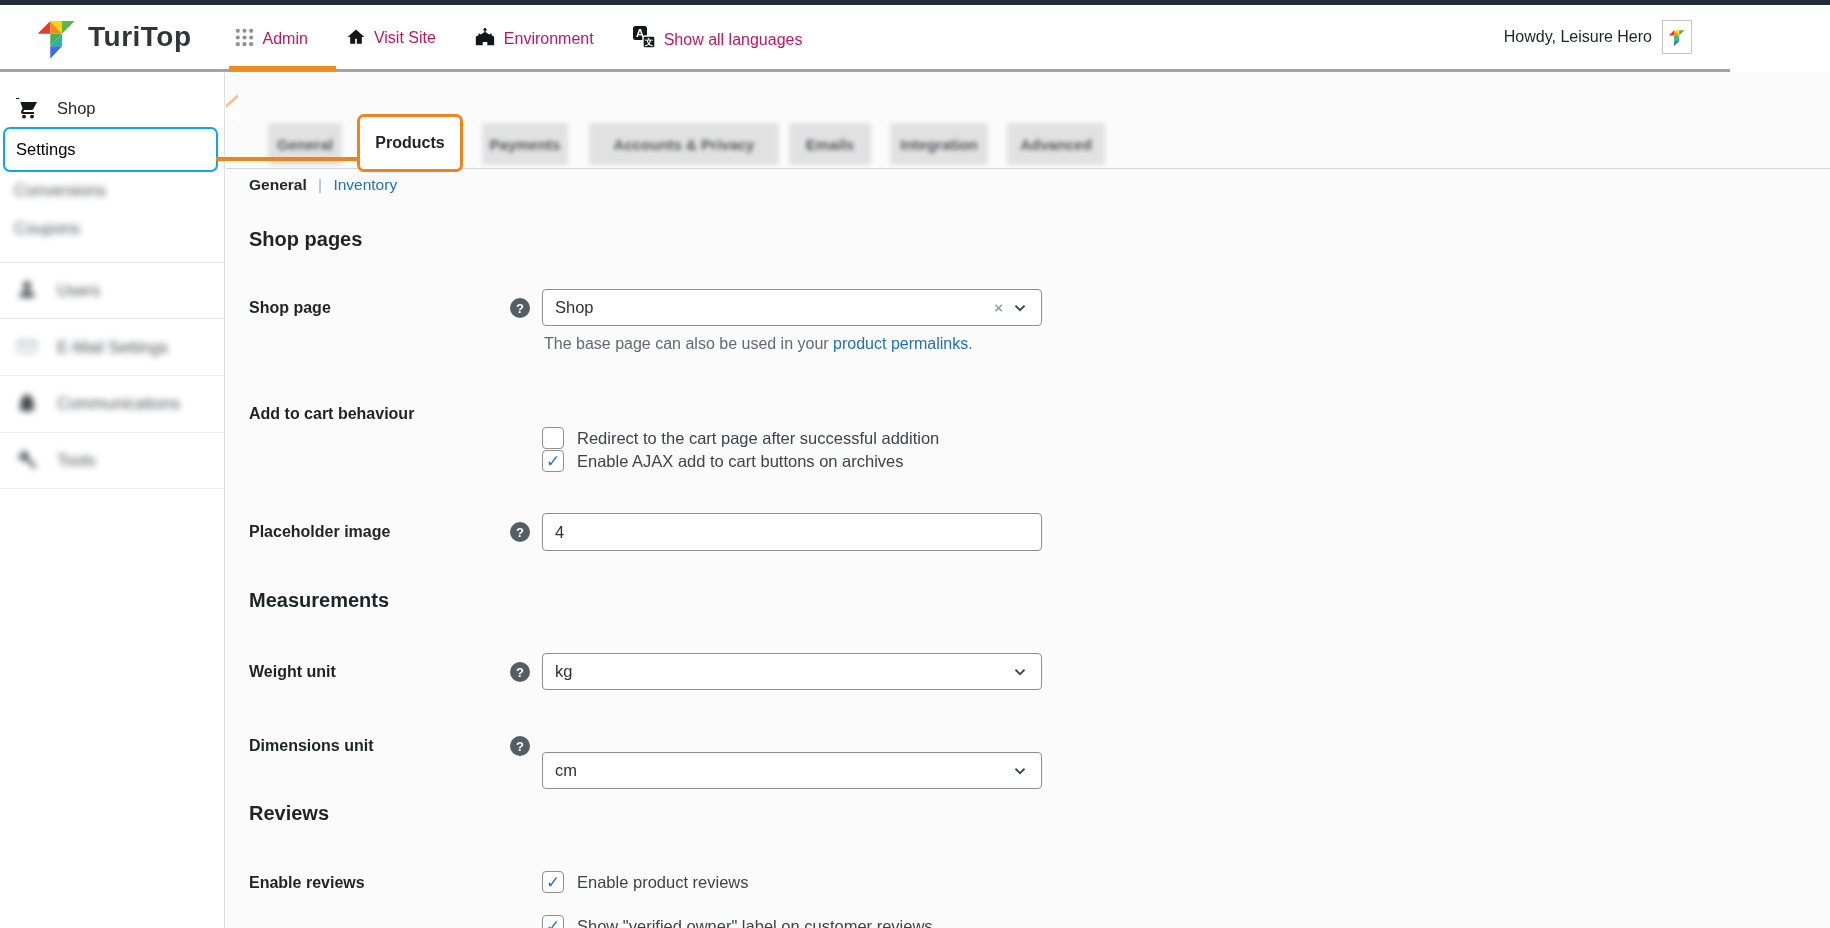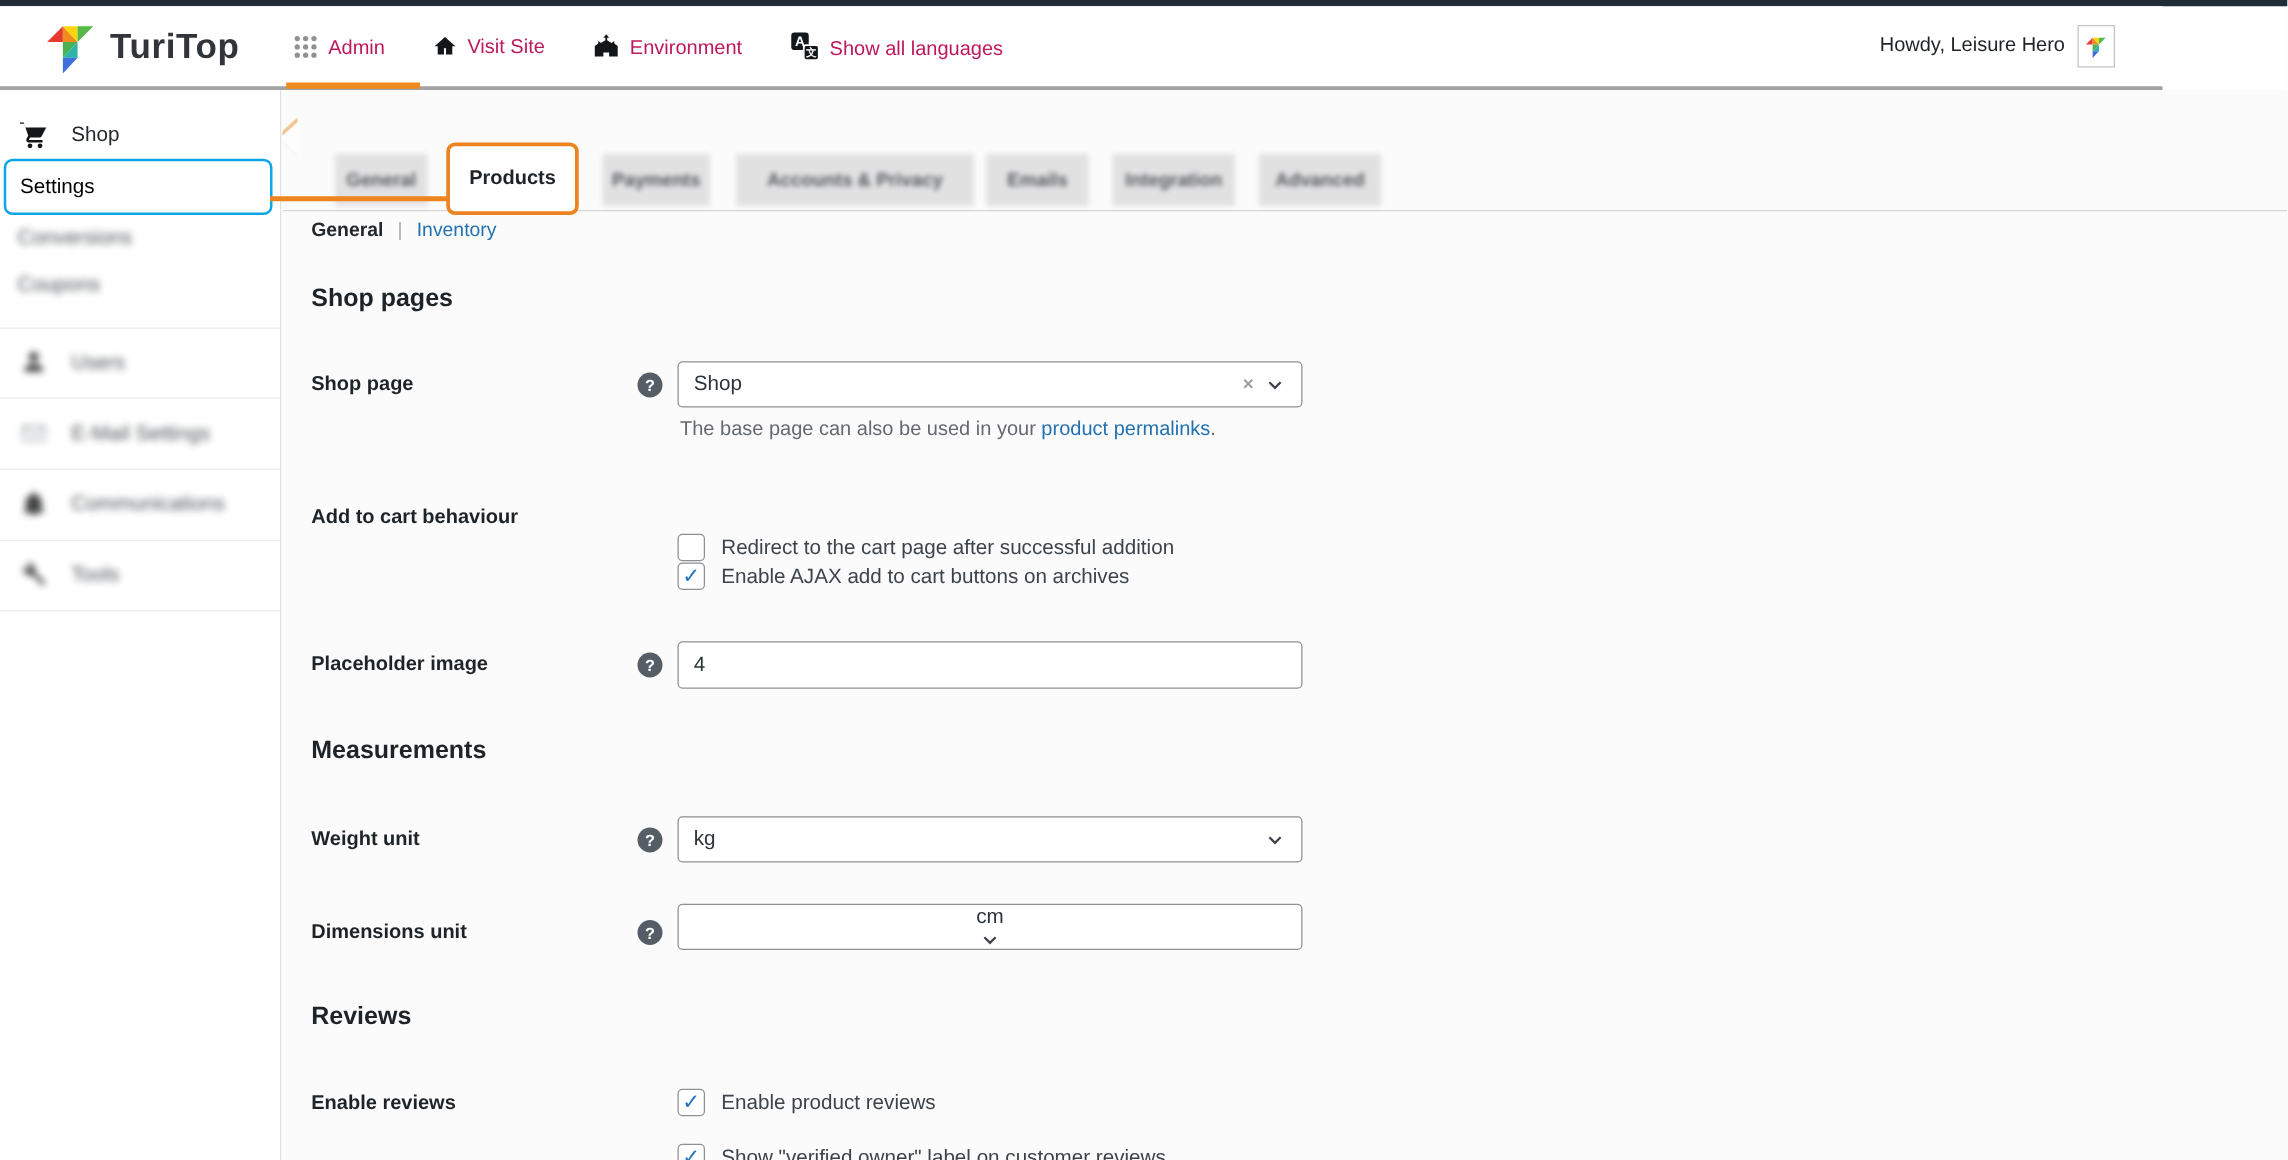--- a/index.html
+++ b/index.html
@@ -302,21 +302,21 @@
     <span class="val">kg</span>
     <span>
       <svg width="18" height="18" viewBox="0 0 20 20">
           <path d="M5 7.5l5 5 5-5" fill="none" stroke="#3c434a" stroke-width="2"></path>
         </svg>
     </span>
   </div>
 
   <div class="flabel" style="top:665px;">Dimensions unit</div>
   <div class="help" style="top:664px;">?</div>
-  <div class="control" style="top:651px;flex-direction:column;">
+  <div class="control" style="top:680px;">
     <span class="val">cm</span>
     <span>
       <svg width="18" height="18" viewBox="0 0 20 20">
           <path d="M5 7.5l5 5 5-5" fill="none" stroke="#3c434a" stroke-width="2"></path>
         </svg>
     </span>
   </div>
 
   <div class="sec-heading" style="top:730px;">Reviews</div>
 

